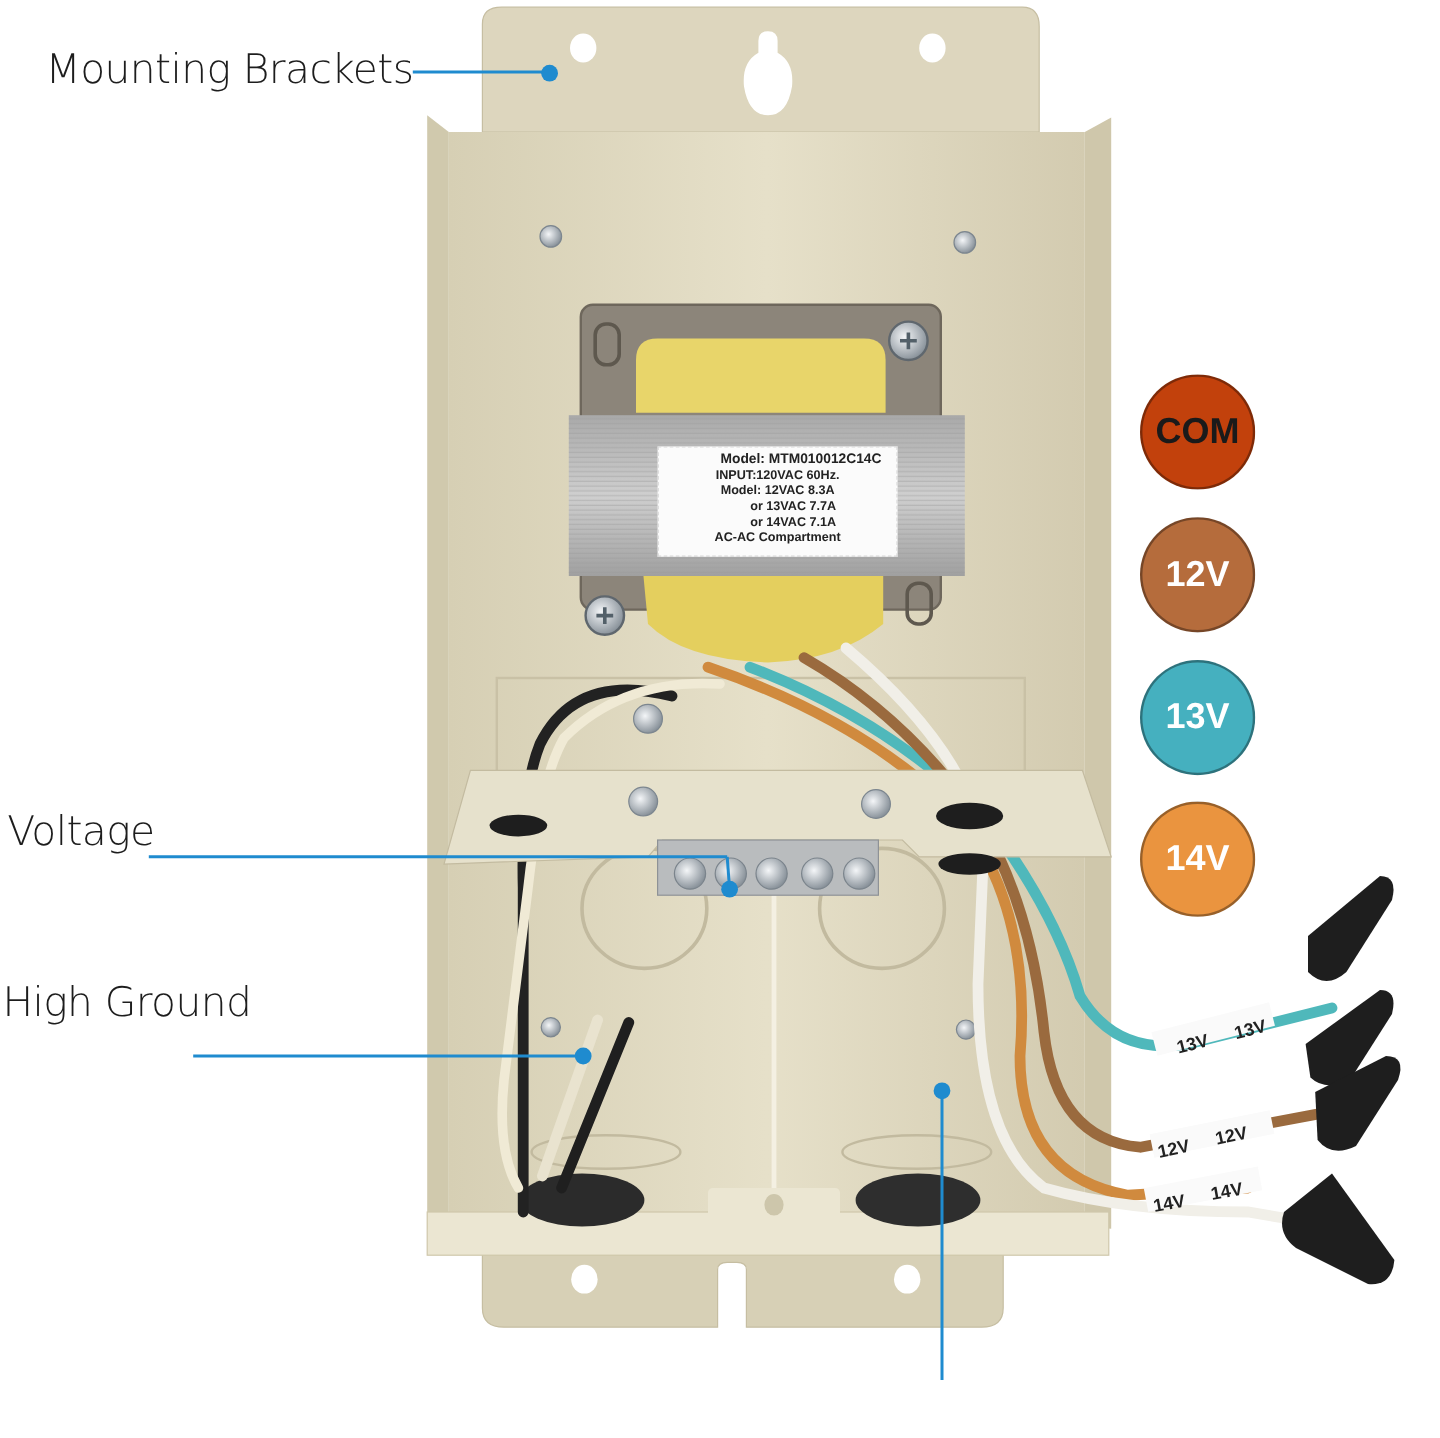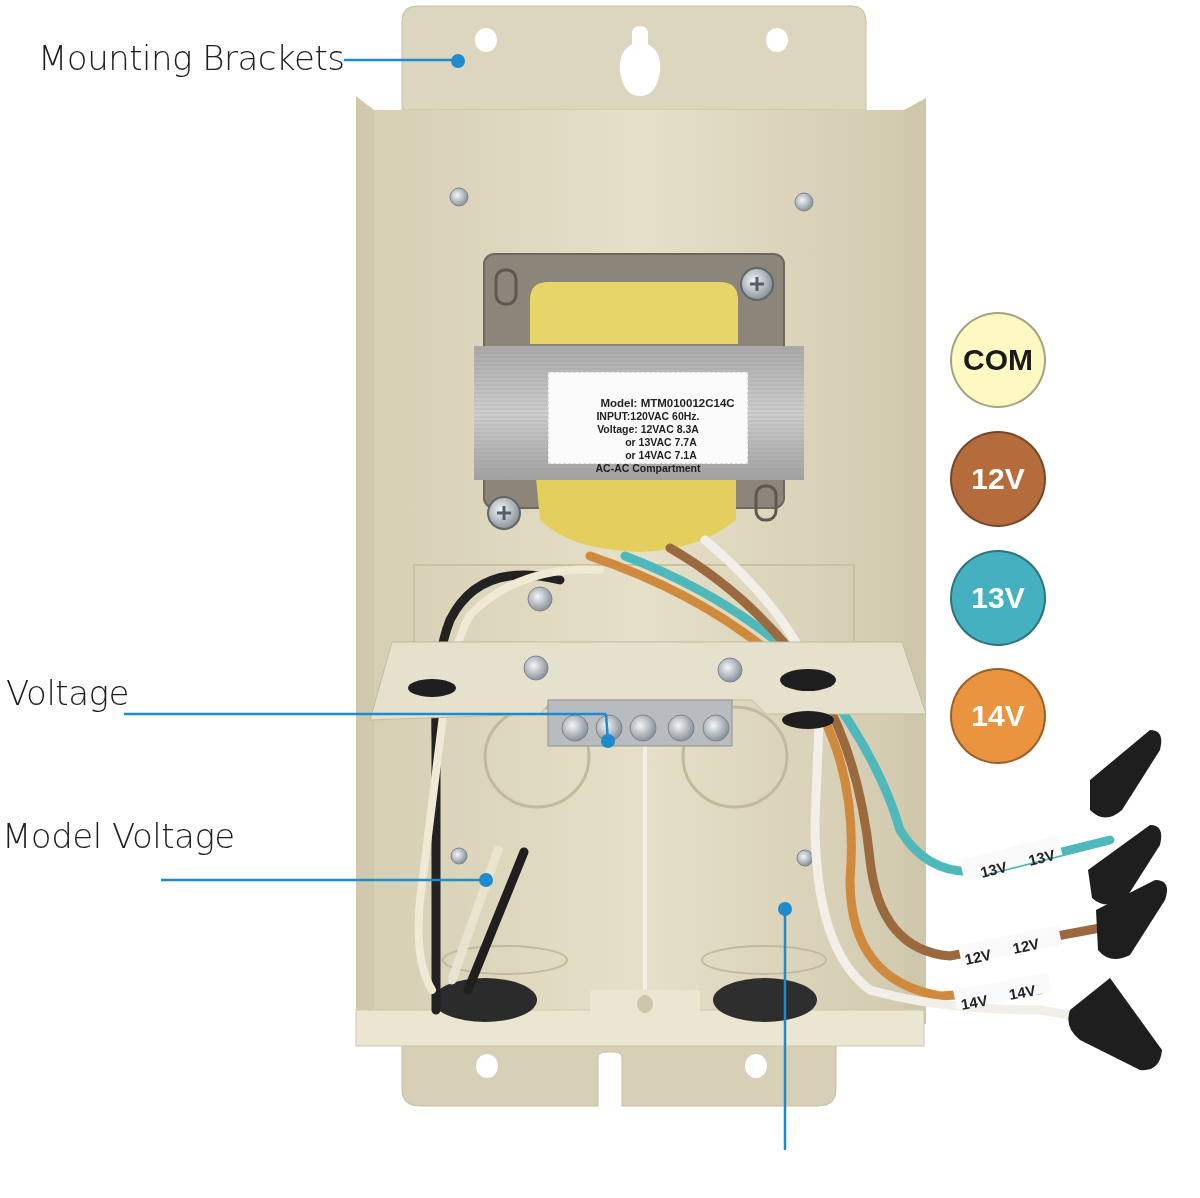--- a/index.html
+++ b/index.html
@@ -2,21 +2,21 @@
 <html><head>
 <meta charset="utf-8">
 <style>
   html,body{margin:0;padding:0;background:#ffffff;}
   body{width:1200px;height:1198px;position:relative;overflow:hidden;font-family:"Liberation Sans",sans-serif;}
   #stage{position:absolute;left:0;top:0;width:1200px;height:1198px;}
   .label{position:absolute;color:#1d1d1d;font-family:"DejaVu Sans",sans-serif;font-weight:300;letter-spacing:-0.5px;line-height:1.23;font-size:34px;white-space:nowrap;}
   .legend-circle{position:absolute;width:96px;height:96px;border-radius:50%;display:flex;align-items:center;justify-content:center;font-family:"Liberation Sans",sans-serif;font-weight:bold;font-size:30px;box-sizing:border-box;border:2px solid rgba(0,0,0,0.35);}
   .nameplate{position:absolute;left:548px;top:372px;width:200px;height:92px;background:#fbfbfb;border:1px dashed #d8d8d8;box-sizing:border-box;text-align:center;font-family:"Liberation Sans",sans-serif;font-weight:bold;color:#222;}
   .nameplate div{font-size:10.5px;line-height:13px;}
-  .nameplate .model{font-size:11.5px;margin-top:24px;padding-left:39px;}
+  .nameplate .model{font-size:11.5px;margin-top:4px;padding-left:39px;}
   .nameplate .ind{padding-left:26px;}
 </style>
 </head>
 <body>
 
 <div id="stage">
 <svg width="1200" height="1198" viewBox="0 0 1200 1198" xmlns="http://www.w3.org/2000/svg" style="position:absolute;left:0;top:0;">
   <defs>
     <linearGradient id="boxg" x1="0" x2="1" y1="0" y2="0">
       <stop offset="0" stop-color="#d6cfb4"></stop>
@@ -152,36 +152,36 @@
     <text x="966" y="965" transform="rotate(-12 966 965)">12V</text>
     <text x="1014" y="954" transform="rotate(-12 1014 954)">12V</text>
     <text x="962" y="1010" transform="rotate(-10 962 1010)">14V</text>
     <text x="1010" y="1000" transform="rotate(-10 1010 1000)">14V</text>
   </g>
 </svg>
 
 <div class="nameplate">
   <div class="model">Model: MTM010012C14C</div>
   <div>INPUT:120VAC 60Hz.</div>
-  <div>Voltage: 12VAC 8.3A</div>
+  <div>Model: 12VAC 8.3A</div>
   <div class="ind">or 13VAC 7.7A</div>
   <div class="ind">or 14VAC 7.1A</div>
   <div>AC-AC Compartment</div>
 </div>
 
 <div class="label" style="left:38px;top:38px;">Mounting Brackets</div>
 <div class="label" style="left:6px;top:673px;">
   <div>Voltage</div>
 </div>
 <div class="label" style="left:2px;top:816px;">
-  <div>Model Voltage</div>
+  <div>High Ground</div>
 </div>
 
 <div id="legend">
-  <div class="legend-circle" style="left: 950px; top: 312px; background: #fef9c3; color: rgb(26, 26, 26);">
+  <div class="legend-circle" style="left: 950px; top: 312px; background: #c2410c; color: rgb(26, 26, 26);">
         <span>COM</span>
       </div>
   <div class="legend-circle" style="left: 950px; top: 431px; background: rgb(181, 108, 60); color: rgb(255, 255, 255);">
         <span>12V</span>
       </div>
   <div class="legend-circle" style="left: 950px; top: 550px; background: rgb(69, 176, 191); color: rgb(255, 255, 255);">
         <span>13V</span>
       </div>
   <div class="legend-circle" style="left: 950px; top: 668px; background: rgb(234, 148, 63); color: rgb(255, 255, 255);">
         <span>14V</span>

